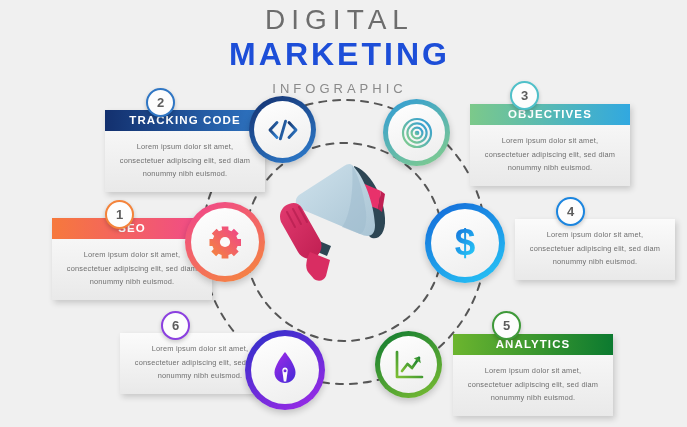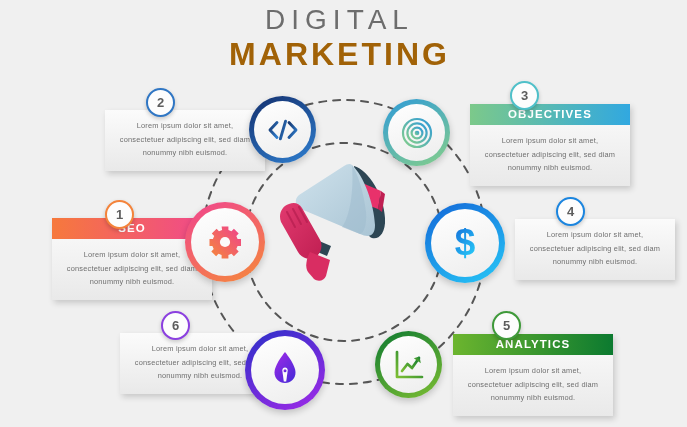--- a/index.html
+++ b/index.html
@@ -14,21 +14,21 @@
   
   .title-block{
     position:absolute;left:0;right:8px;top:6px;text-align:center;
     line-height:1;
   }
   .t-digital{
     font-size:28px;letter-spacing:6px;color:#6d6d6d;font-weight:400;
     display:block;margin-bottom:4px;
   }
   .t-marketing{
-    font-size:32px;letter-spacing:3px;color:#a16207;font-weight:700;
+    font-size:32px;letter-spacing:3px;color:#1d4ed8;font-weight:700;
     display:block;margin-bottom:12px;
   }
   .t-infographic{
     font-size:13px;letter-spacing:4px;color:#8a8a8a;font-weight:400;
     display:block;
   }
 
   
   #rings{position:absolute;left:0;top:0;width:687px;height:427px;pointer-events:none;}
 
@@ -109,34 +109,36 @@
   #megaphone{position:absolute;left:268px;top:160px;z-index:4;}
 </style>
 </head>
 <body>
 
 <div id="stage">
 
   <div class="title-block">
     <span class="t-digital">DIGITAL</span>
     <span class="t-marketing">MARKETING</span>
+    <span class="t-infographic">INFOGRAPHIC</span>
   </div>
 
   <svg id="rings" viewBox="0 0 687 427">
     <circle cx="344" cy="242" r="99" fill="none" stroke="#3b3b3b" stroke-width="2" stroke-dasharray="7 7" stroke-linecap="round" opacity=".85"></circle>
     <circle cx="344" cy="242" r="142" fill="none" stroke="#3b3b3b" stroke-width="2" stroke-dasharray="7 7" stroke-linecap="round" opacity=".85"></circle>
   </svg>
 
   <div class="panel" style="left:52px;top:218px;">
     <div class="head h-seo">SEO</div>
     <div class="body">Lorem ipsum dolor sit amet, consectetuer adipiscing elit, sed diam nonummy nibh euismod.</div>
   </div>
   <div class="badge b-seo" style="left:105px;top:200px;">1</div>
 
   <div class="panel" style="left:105px;top:110px;">
+    <div class="head h-track">TRACKING CODE</div>
     <div class="body">Lorem ipsum dolor sit amet, consectetuer adipiscing elit, sed diam nonummy nibh euismod.</div>
   </div>
   <div class="badge b-track" style="left:146px;top:88px;">2</div>
 
   <div class="panel" style="left:470px;top:104px;">
     <div class="head h-obj">OBJECTIVES</div>
     <div class="body">Lorem ipsum dolor sit amet, consectetuer adipiscing elit, sed diam nonummy nibh euismod.</div>
   </div>
   <div class="badge b-obj" style="left:510px;top:81px;">3</div>
 

